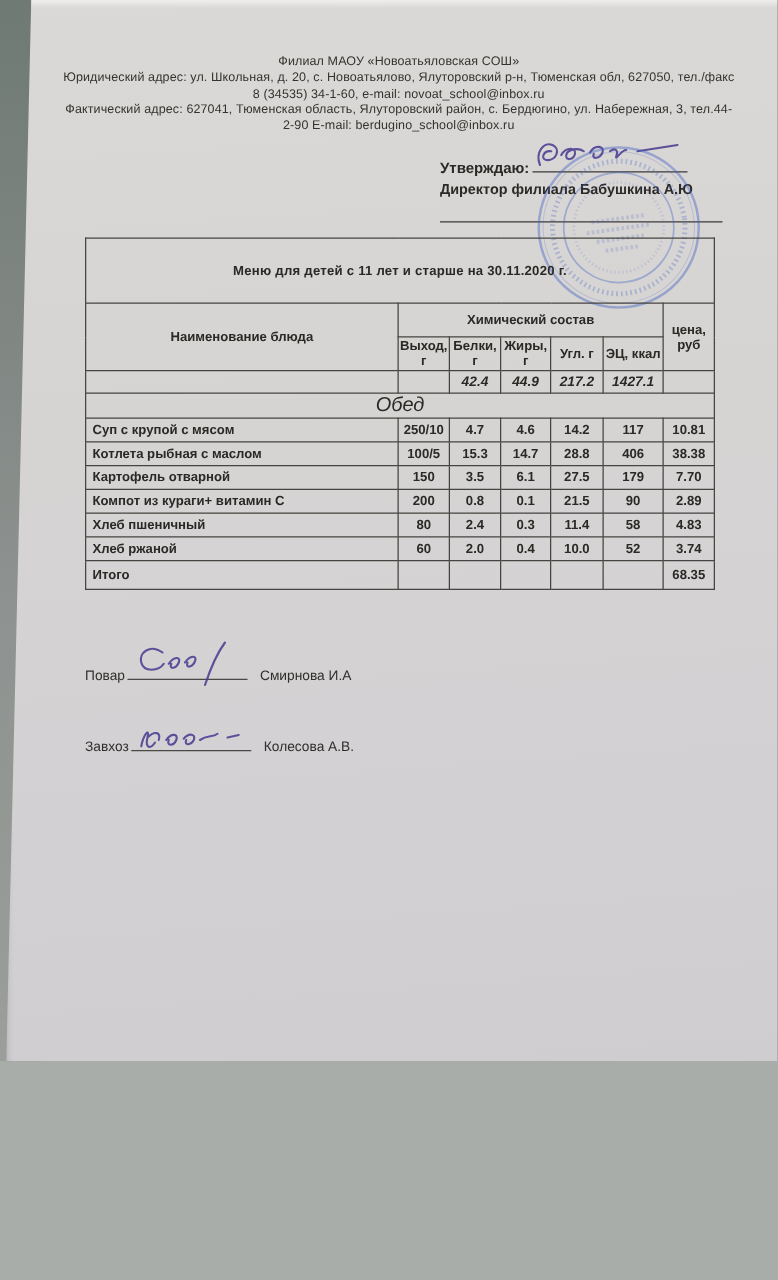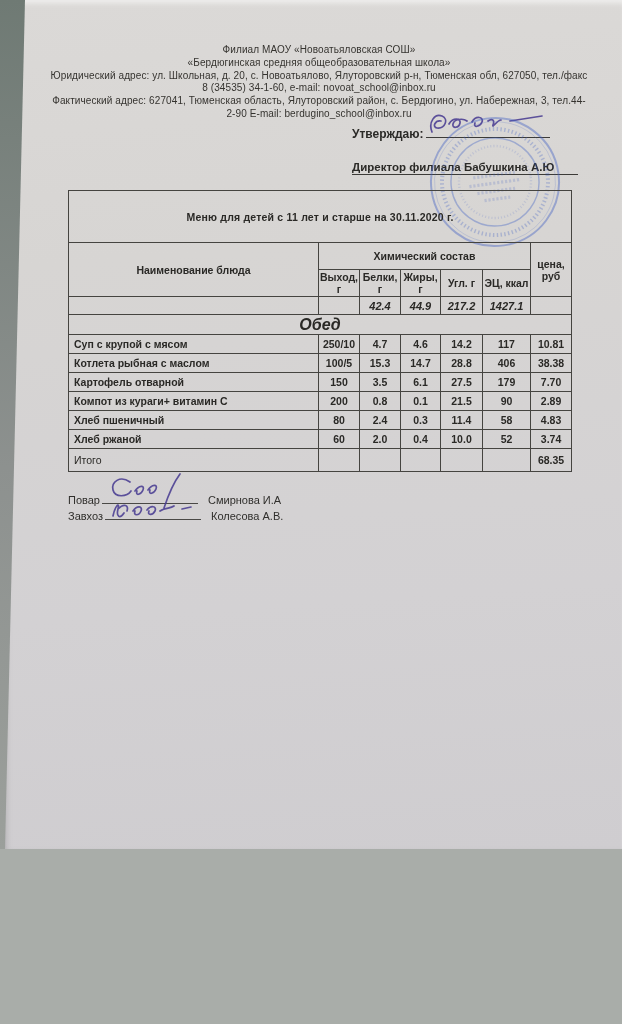--- a/index.html
+++ b/index.html
@@ -26,64 +26,63 @@
     text-align:center; font-size:10px; line-height:12.8px; color:#35332f;
     letter-spacing:.1px;
   }
   .approval { position:absolute; left:352px; top:127px; width:226px; }
   .approval-row { font-weight:bold; font-size:12px; color:#2b2a27; white-space:nowrap; }
   .sig-underline {
     display:inline-block; width:124px; border-bottom:1.6px solid #3c3b38;
     height:10px; position:relative; margin-left:3px;
   }
   .director-line {
-    margin-top:20px; font-weight:bold; font-size:11.5px; color:#2b2a27;
-    border-bottom:1.6px solid #3c3b38; padding-bottom:1px; white-space:nowrap;
+    margin-top:5px; font-weight:bold; font-size:11.5px; color:#2b2a27;
+    border-bottom:1.6px solid #3c3b38; padding-bottom:19px; white-space:nowrap;
   }
   .hand-sig { position:absolute; pointer-events:none; }
   .hand-sig path { fill:none; stroke:#4a3e92; stroke-width:1.7; stroke-linecap:round; stroke-linejoin:round; opacity:.88; }
   .stamp { position:absolute; left:424px; top:111px; width:142px; height:142px; pointer-events:none; }
 
   table.menu {
     position:absolute; left:68px; top:190px; width:503px;
     border-collapse:collapse; table-layout:fixed;
   }
   table.menu td {
     border:1.8px solid #454440; text-align:center; vertical-align:middle;
     font-size:10.5px; color:#2a2926; overflow:hidden;
   }
   td.title-cell { height:52px; font-size:14.5px; font-weight:bold; letter-spacing:.2px; color:#232220; }
   td.hdr { font-size:9px; font-weight:bold; color:#3a3936; height:27px; }
   td.price-hdr { font-size:10.5px; font-weight:bold; }
   tr.r-day td { height:18px; font-size:11px; font-weight:bold; font-style:italic;text-align:center; }
-  tr.r-sec td { height:20px; font-size:16px; font-weight:bold; font-style:italic; color:#2a2926; }
+  tr.r-sec td { height:20px; font-size:16px; font-weight:normal; font-style:italic; color:#2a2926; }
   tr.r-data td { height:19px; font-weight:bold; }
   tr.r-data td.c-name, tr.r-total td.c-name { text-align:left; padding-left:5px; }
   tr.r-total td { height:23px; }
-  tr.r-total td.c-name { font-weight:normal; }
+  tr.r-total td.c-name { font-weight:bold; }
   tr.r-total td.c-price { font-weight:bold; }
 
   .signoff { position:absolute; left:68px; top:492px; font-size:11px; color:#302f2c; }
-  .signoff-row { height:16px; line-height:16px; white-space:nowrap; }
+  .signoff-row { height:16px; line-height:16px; white-space:nowrap;margin-top:41px; }
   .signoff-line {
     display:inline-block; width:96px; border-bottom:1.3px solid #4a4946;
     height:10px; position:relative; margin:0 10px 0 2px;
   }
   .signoff-name { }
 </style>
 </head>
 <body>
 
 <div class="edge-strip"></div>
 
 <div class="paper">
 
   <div class="org-header">
     <div>Филиал МАОУ «Новоатьяловская СОШ»</div>
-    <div>«Бердюгинская средняя общеобразовательная школа»</div>
     <div>Юридический адрес: ул. Школьная, д. 20, с. Новоатьялово, Ялуторовский р-н, Тюменская обл, 627050, тел./факс</div>
     <div>8 (34535) 34-1-60, e-mail: novoat_school@inbox.ru</div>
     <div>Фактический адрес: 627041, Тюменская область, Ялуторовский район, с. Бердюгино, ул. Набережная, 3, тел.44-</div>
     <div>2-90      E-mail:  berdugino_school@inbox.ru</div>
   </div>
 
   <div class="approval">
     <div class="approval-row">
       <span>Утверждаю:</span><span class="sig-underline">
         <svg class="hand-sig" style="left:-4px; top:-18px;" width="130" height="30" viewBox="0 0 130 30">

